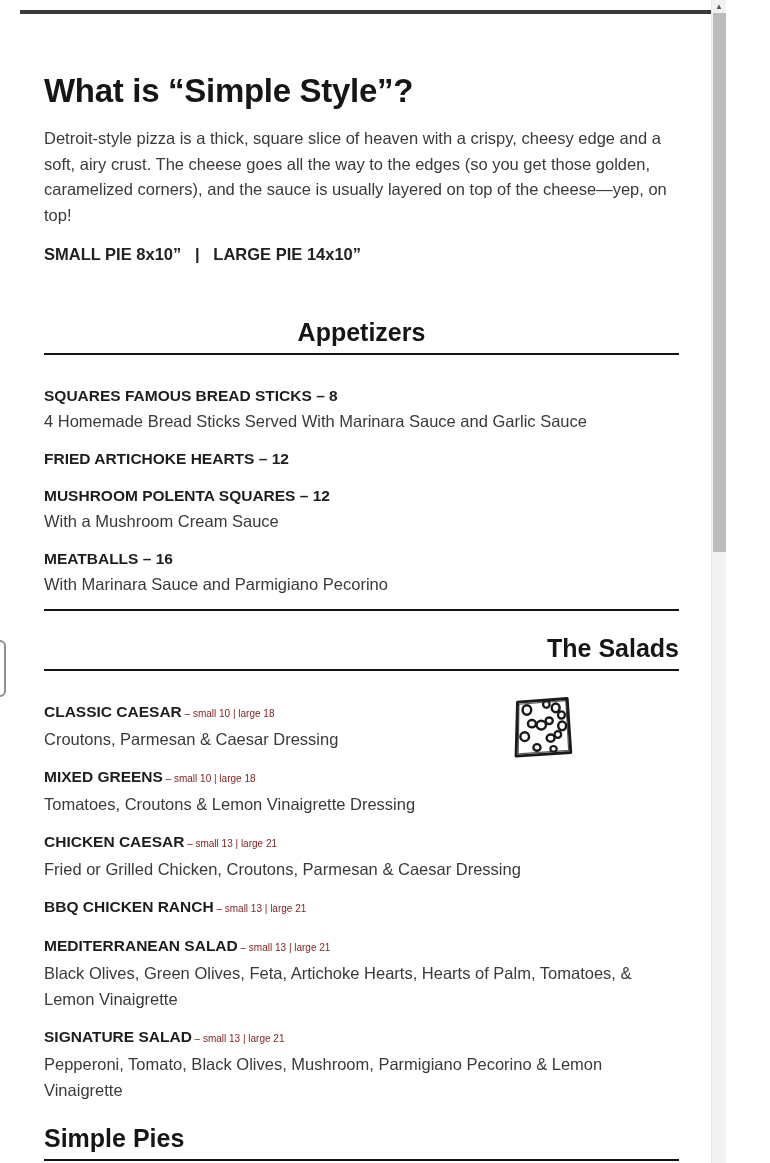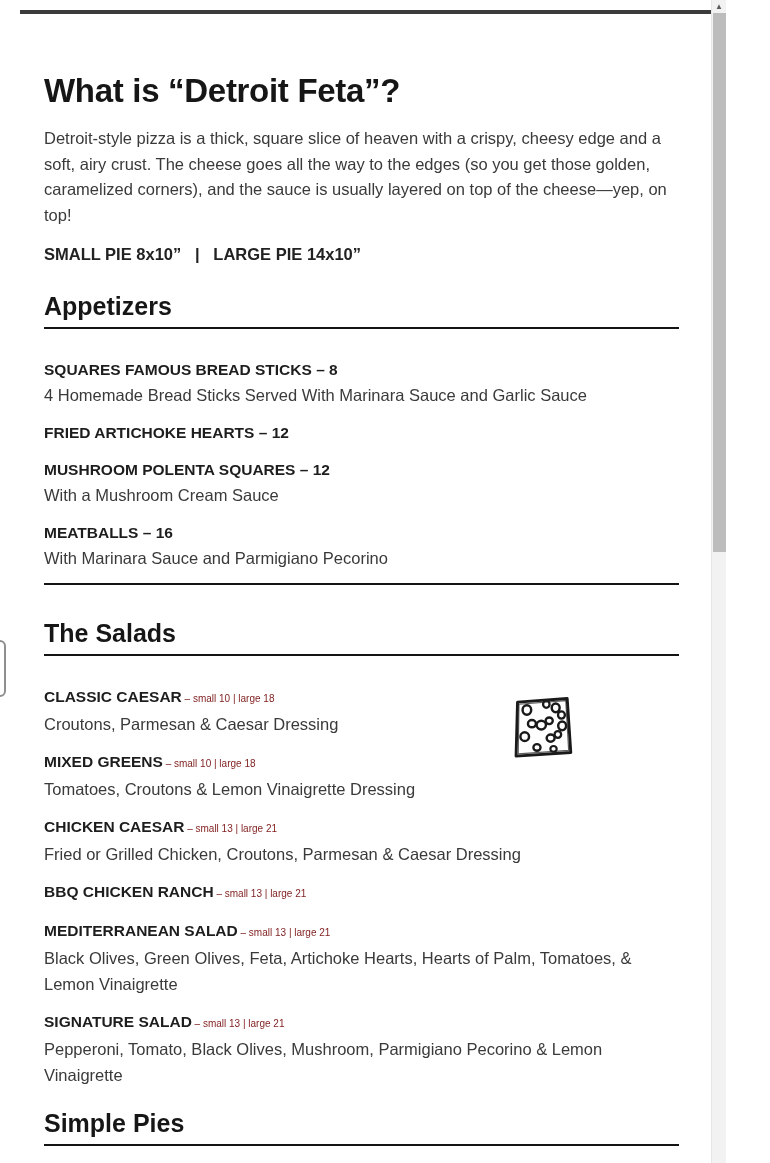--- a/index.html
+++ b/index.html
@@ -50,22 +50,22 @@
     white-space: pre-wrap;
   }
   h2.section-heading {
     font-size: 25px;
     line-height: 30px;
     font-weight: bold;
     color: #161616;
     border-bottom: 2px solid #141414;
     padding-bottom: 6px;
   }
-  .heading-appetizers { margin-top: 24px; }
-  .heading-salads     { margin-top: 33px; }
+  .heading-appetizers { margin-top: 50px; text-align: center; }
+  .heading-salads     { margin-top: 22px; text-align: right; }
   .heading-pies       { margin-top: 20px; }
   .section-body { padding-top: 28px; }
   .menu-item { margin-bottom: 12px; }
   .item-title {
     font-size: 15.5px;
     line-height: 25px;
     color: #1d1d1d;
   }
   .item-name { font-weight: bold; }
   .item-price { font-weight: normal; color: #7f1d1d; font-size: 10px; }
@@ -120,21 +120,21 @@
 </style>
 </head>
 <body>
 
 <div class="viewport">
 
   <div class="top-rule"></div>
 
   <div class="content">
 
-    <h1 class="intro-title">What is “Detroit Feta”?</h1>
+    <h1 class="intro-title">What is “Simple Style”?</h1>
 
     <p class="intro-body">Detroit-style pizza is a thick, square slice of heaven with a crispy, cheesy edge and a soft, airy crust. The cheese goes all the way to the edges (so you get those golden, caramelized corners), and the sauce is usually layered on top of the cheese—yep, on top!</p>
 
     <p class="sizes-line">SMALL PIE 8x10”   |   LARGE PIE 14x10”</p>
 
     <h2 class="section-heading heading-appetizers">Appetizers</h2>
 
     <div class="section-body">
       <div class="menu-item">
         <div class="item-title"><span class="item-name">SQUARES FAMOUS BREAD STICKS – 8</span></div>

